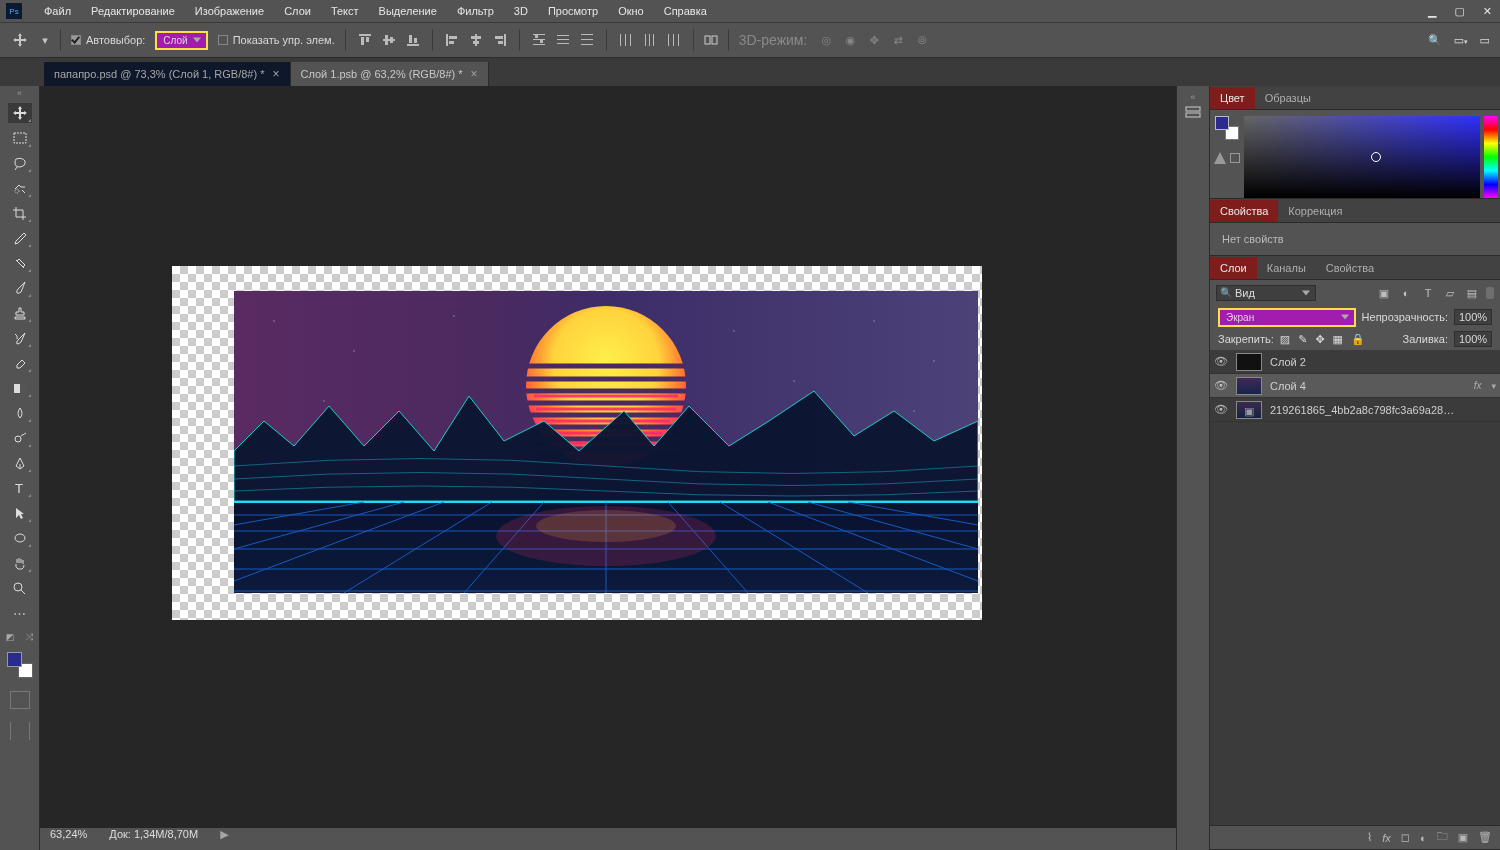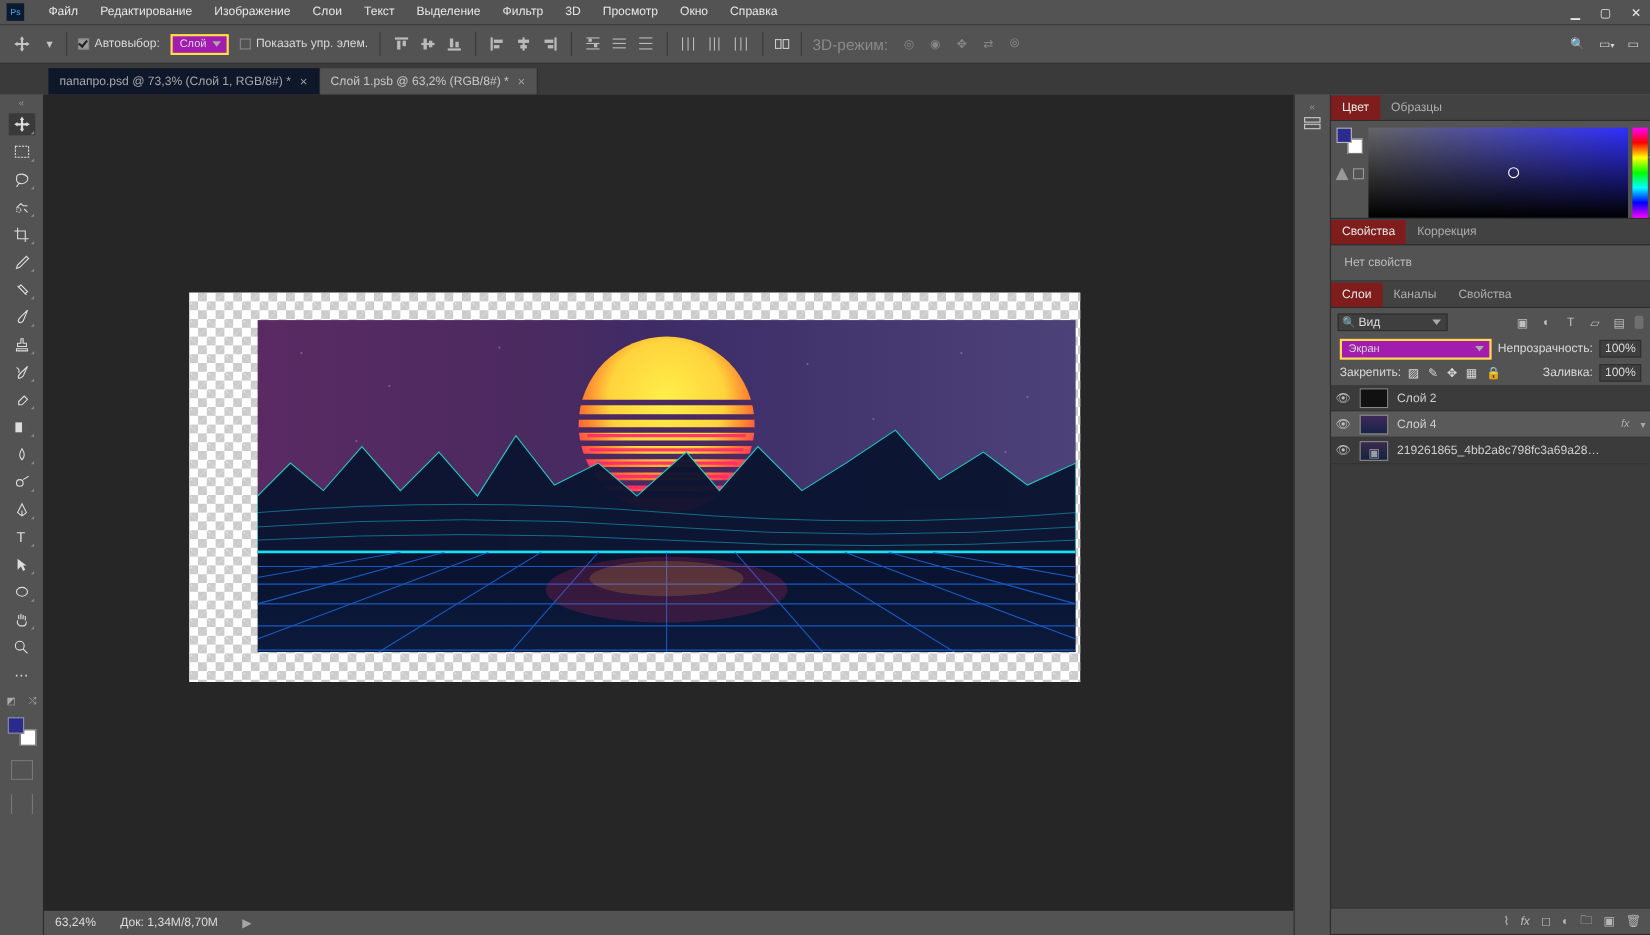--- a/index.html
+++ b/index.html
@@ -49,21 +49,21 @@
   .canvas-wrap { position: absolute; top: 180px; left: 132px; width: 810px; height: 354px; background: #fff; }
   .checker { position: absolute; inset: 0;
     background-image:
       linear-gradient(45deg,#ccc 25%,transparent 25%),
       linear-gradient(-45deg,#ccc 25%,transparent 25%),
       linear-gradient(45deg,transparent 75%,#ccc 75%),
       linear-gradient(-45deg,transparent 75%,#ccc 75%);
     background-size: 16px 16px;
     background-position: 0 0, 0 8px, 8px -8px, -8px 0; }
   .canvas-wrap svg { position: absolute; top: 25px; left: 62px; width: 744px; height: 302px; }
-  .statusbar { position: absolute; bottom: 0; left: 0; right: 0; height: 22px; background: #535353; display: flex; align-items: center; padding: 0 10px; gap: 22px; font-size: 11px; color: #ddd; }
+  .statusbar { position: absolute; bottom: 0; left: 0; right: 0; height: 22px; background: #535353; display: flex; padding: 0 10px; gap: 22px; font-size: 11px; color: #ddd; }
   .statusbar .arrow { opacity:.6; }
 
   
   .gutter { width: 34px; background: #535353; border-left: 1px solid #2b2b2b; border-right: 1px solid #2b2b2b; display:flex; flex-direction:column; align-items:center; padding-top:6px; }
   .gutter .flyout { width:22px; height:22px; display:flex; align-items:center; justify-content:center; }
 
   
   .panels { width: 290px; background: #535353; display: flex; flex-direction: column; }
   .panel { border-bottom: 1px solid #2b2b2b; display: flex; flex-direction: column; }
   .panel-tabs { height: 24px; background: #424242; display: flex; align-items: flex-end; border-bottom: 1px solid #2b2b2b; }

